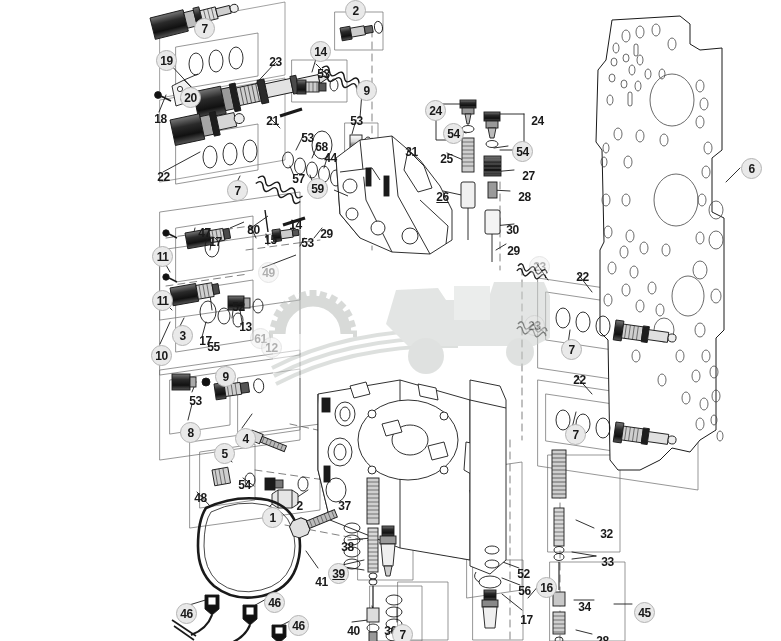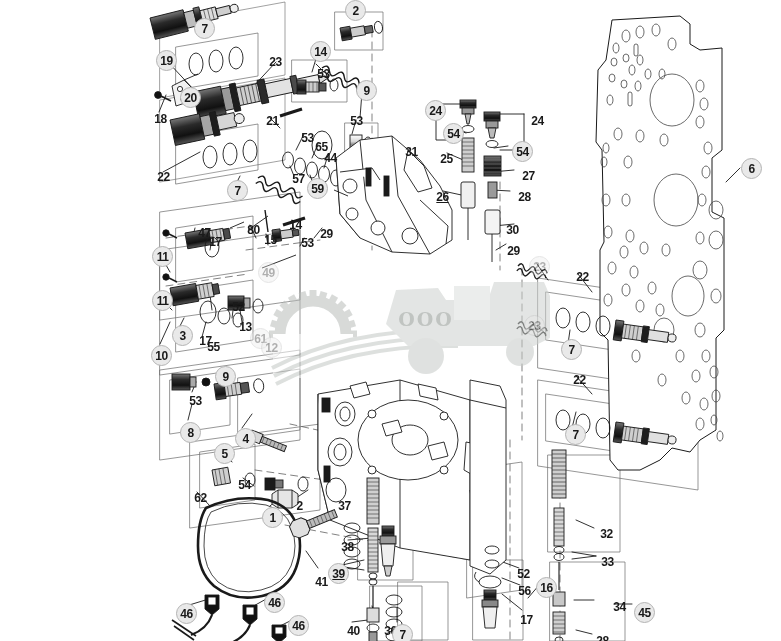--- a/index.html
+++ b/index.html
@@ -755,21 +755,20 @@
       </g>
 
       <g fill="#cdd1ce">
         <path d="M128 52 L138 18 L180 16 L188 28 L230 28 L236 10 L286 10 L292 24 L292 66
                  L276 74 L150 74 L140 64 Z"></path>
         <rect x="196" y="14" width="36" height="34" fill="#dcdfdd"></rect>
         <circle cx="168" cy="84" r="18" fill="#c6cac7"></circle>
         <circle cx="262" cy="80" r="14" fill="#c6cac7"></circle>
       </g>
     </svg>
-    <div id="wm-ooo">ООО</div>
   </div>
 
   <div id="callout-layer">
       <div class="callout" style="left: 194px; top: 18px;">
         <span>7</span>
       </div>
       <div class="callout" style="left: 345px; top: 0px;">
         <span>2</span>
       </div>
       <div class="callout" style="left: 156px; top: 50px;">
@@ -796,21 +795,21 @@
       <div class="callout plain" style="left: 150px; top: 108px;">
         <span>18</span>
       </div>
       <div class="callout plain" style="left: 262px; top: 110px;">
         <span>21</span>
       </div>
       <div class="callout plain" style="left: 297px; top: 127px;">
         <span>53</span>
       </div>
       <div class="callout plain" style="left: 311px; top: 136px;">
-        <span>65</span>
+        <span>68</span>
       </div>
       <div class="callout plain" style="left: 320px; top: 147px;">
         <span>44</span>
       </div>
       <div class="callout plain" style="left: 288px; top: 168px;">
         <span>57</span>
       </div>
       <div class="callout" style="left: 307px; top: 178px;">
         <span>59</span>
       </div>
@@ -940,21 +939,21 @@
       <div class="callout" style="left: 214px; top: 443px;">
         <span>5</span>
       </div>
       <div class="callout" style="left: 565px; top: 424px;">
         <span>7</span>
       </div>
       <div class="callout plain" style="left: 234px; top: 474px;">
         <span>54</span>
       </div>
       <div class="callout plain" style="left: 190px; top: 487px;">
-        <span>62</span>
+        <span>48</span>
       </div>
       <div class="callout" style="left: 262px; top: 507px;">
         <span>1</span>
       </div>
       <div class="callout plain" style="left: 289px; top: 495px;">
         <span>2</span>
       </div>
       <div class="callout plain" style="left: 334px; top: 495px;">
         <span>37</span>
       </div>
@@ -984,21 +983,21 @@
       </div>
       <div class="callout" style="left: 288px; top: 615px;">
         <span>46</span>
       </div>
       <div class="callout plain" style="left: 596px; top: 523px;">
         <span>32</span>
       </div>
       <div class="callout plain" style="left: 597px; top: 551px;">
         <span>33</span>
       </div>
-      <div class="callout plain" style="left: 609px; top: 596px; text-align: right;">
+      <div class="callout plain" style="left: 574px; top: 596px; text-align: right;">
         <span>34</span>
       </div>
       <div class="callout" style="left: 634px; top: 602px;">
         <span>45</span>
       </div>
       <div class="callout plain" style="left: 513px; top: 563px;">
         <span>52</span>
       </div>
       <div class="callout plain" style="left: 514px; top: 580px;">
         <span>56</span>

